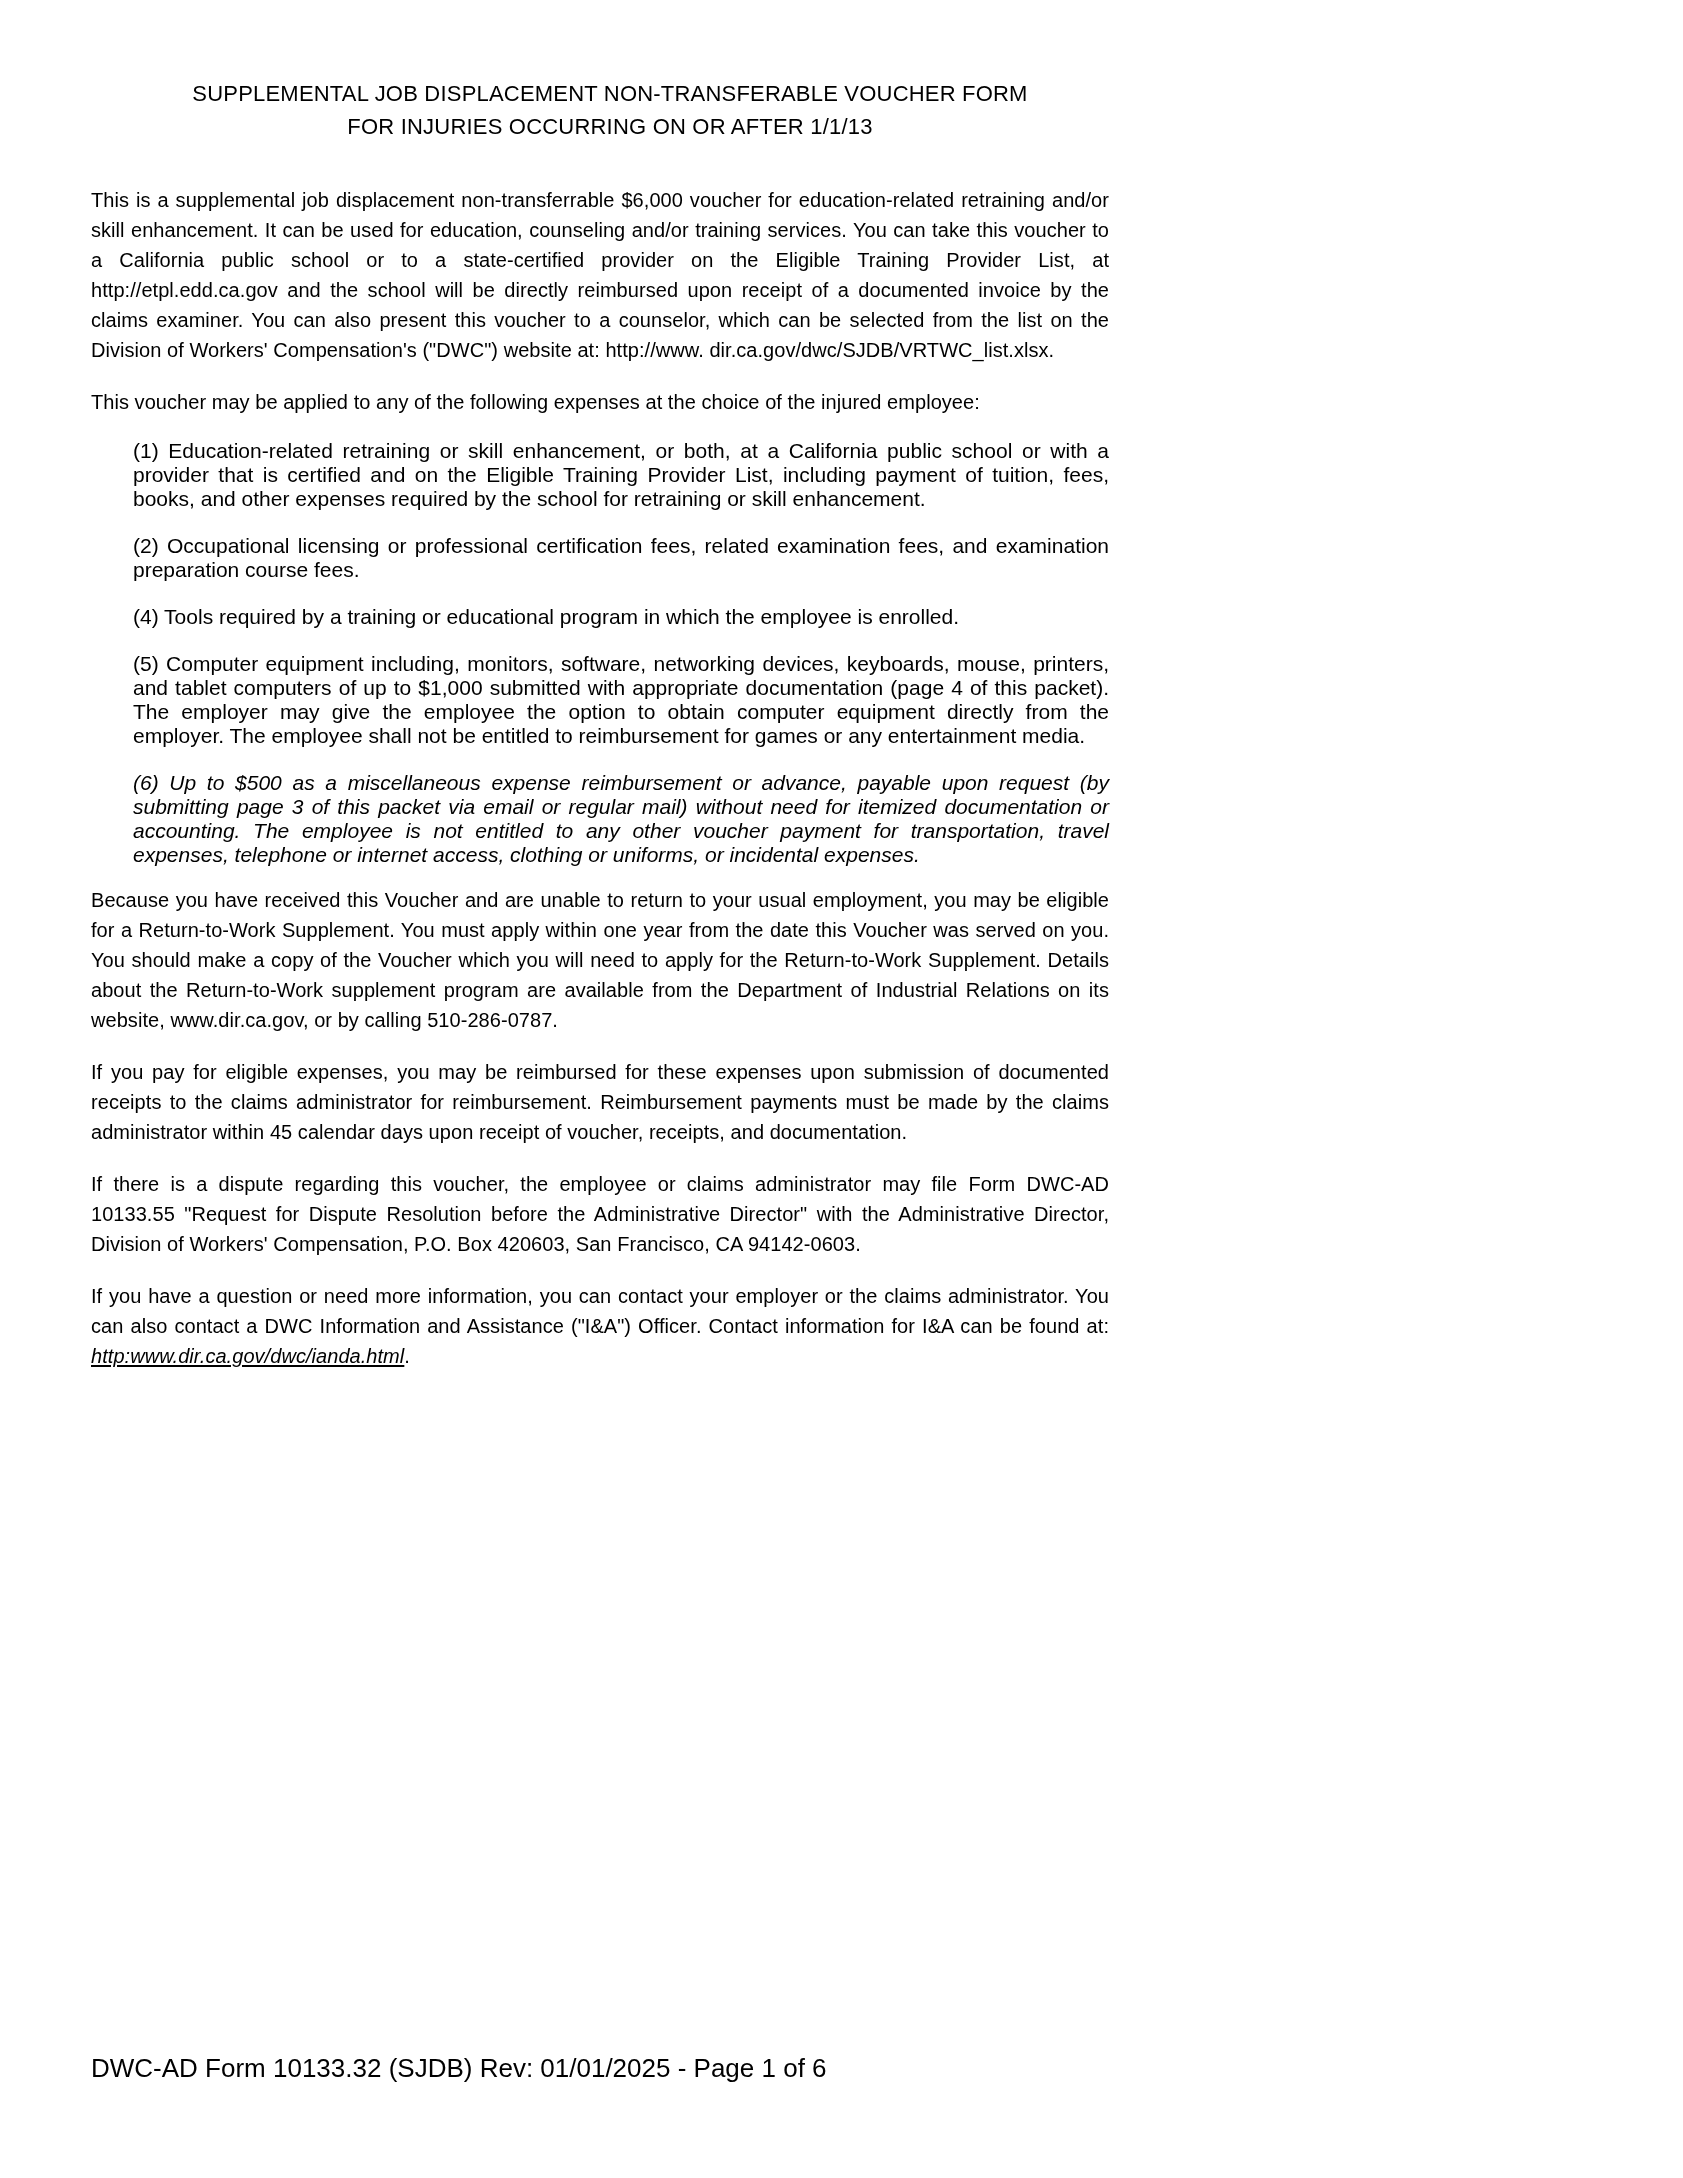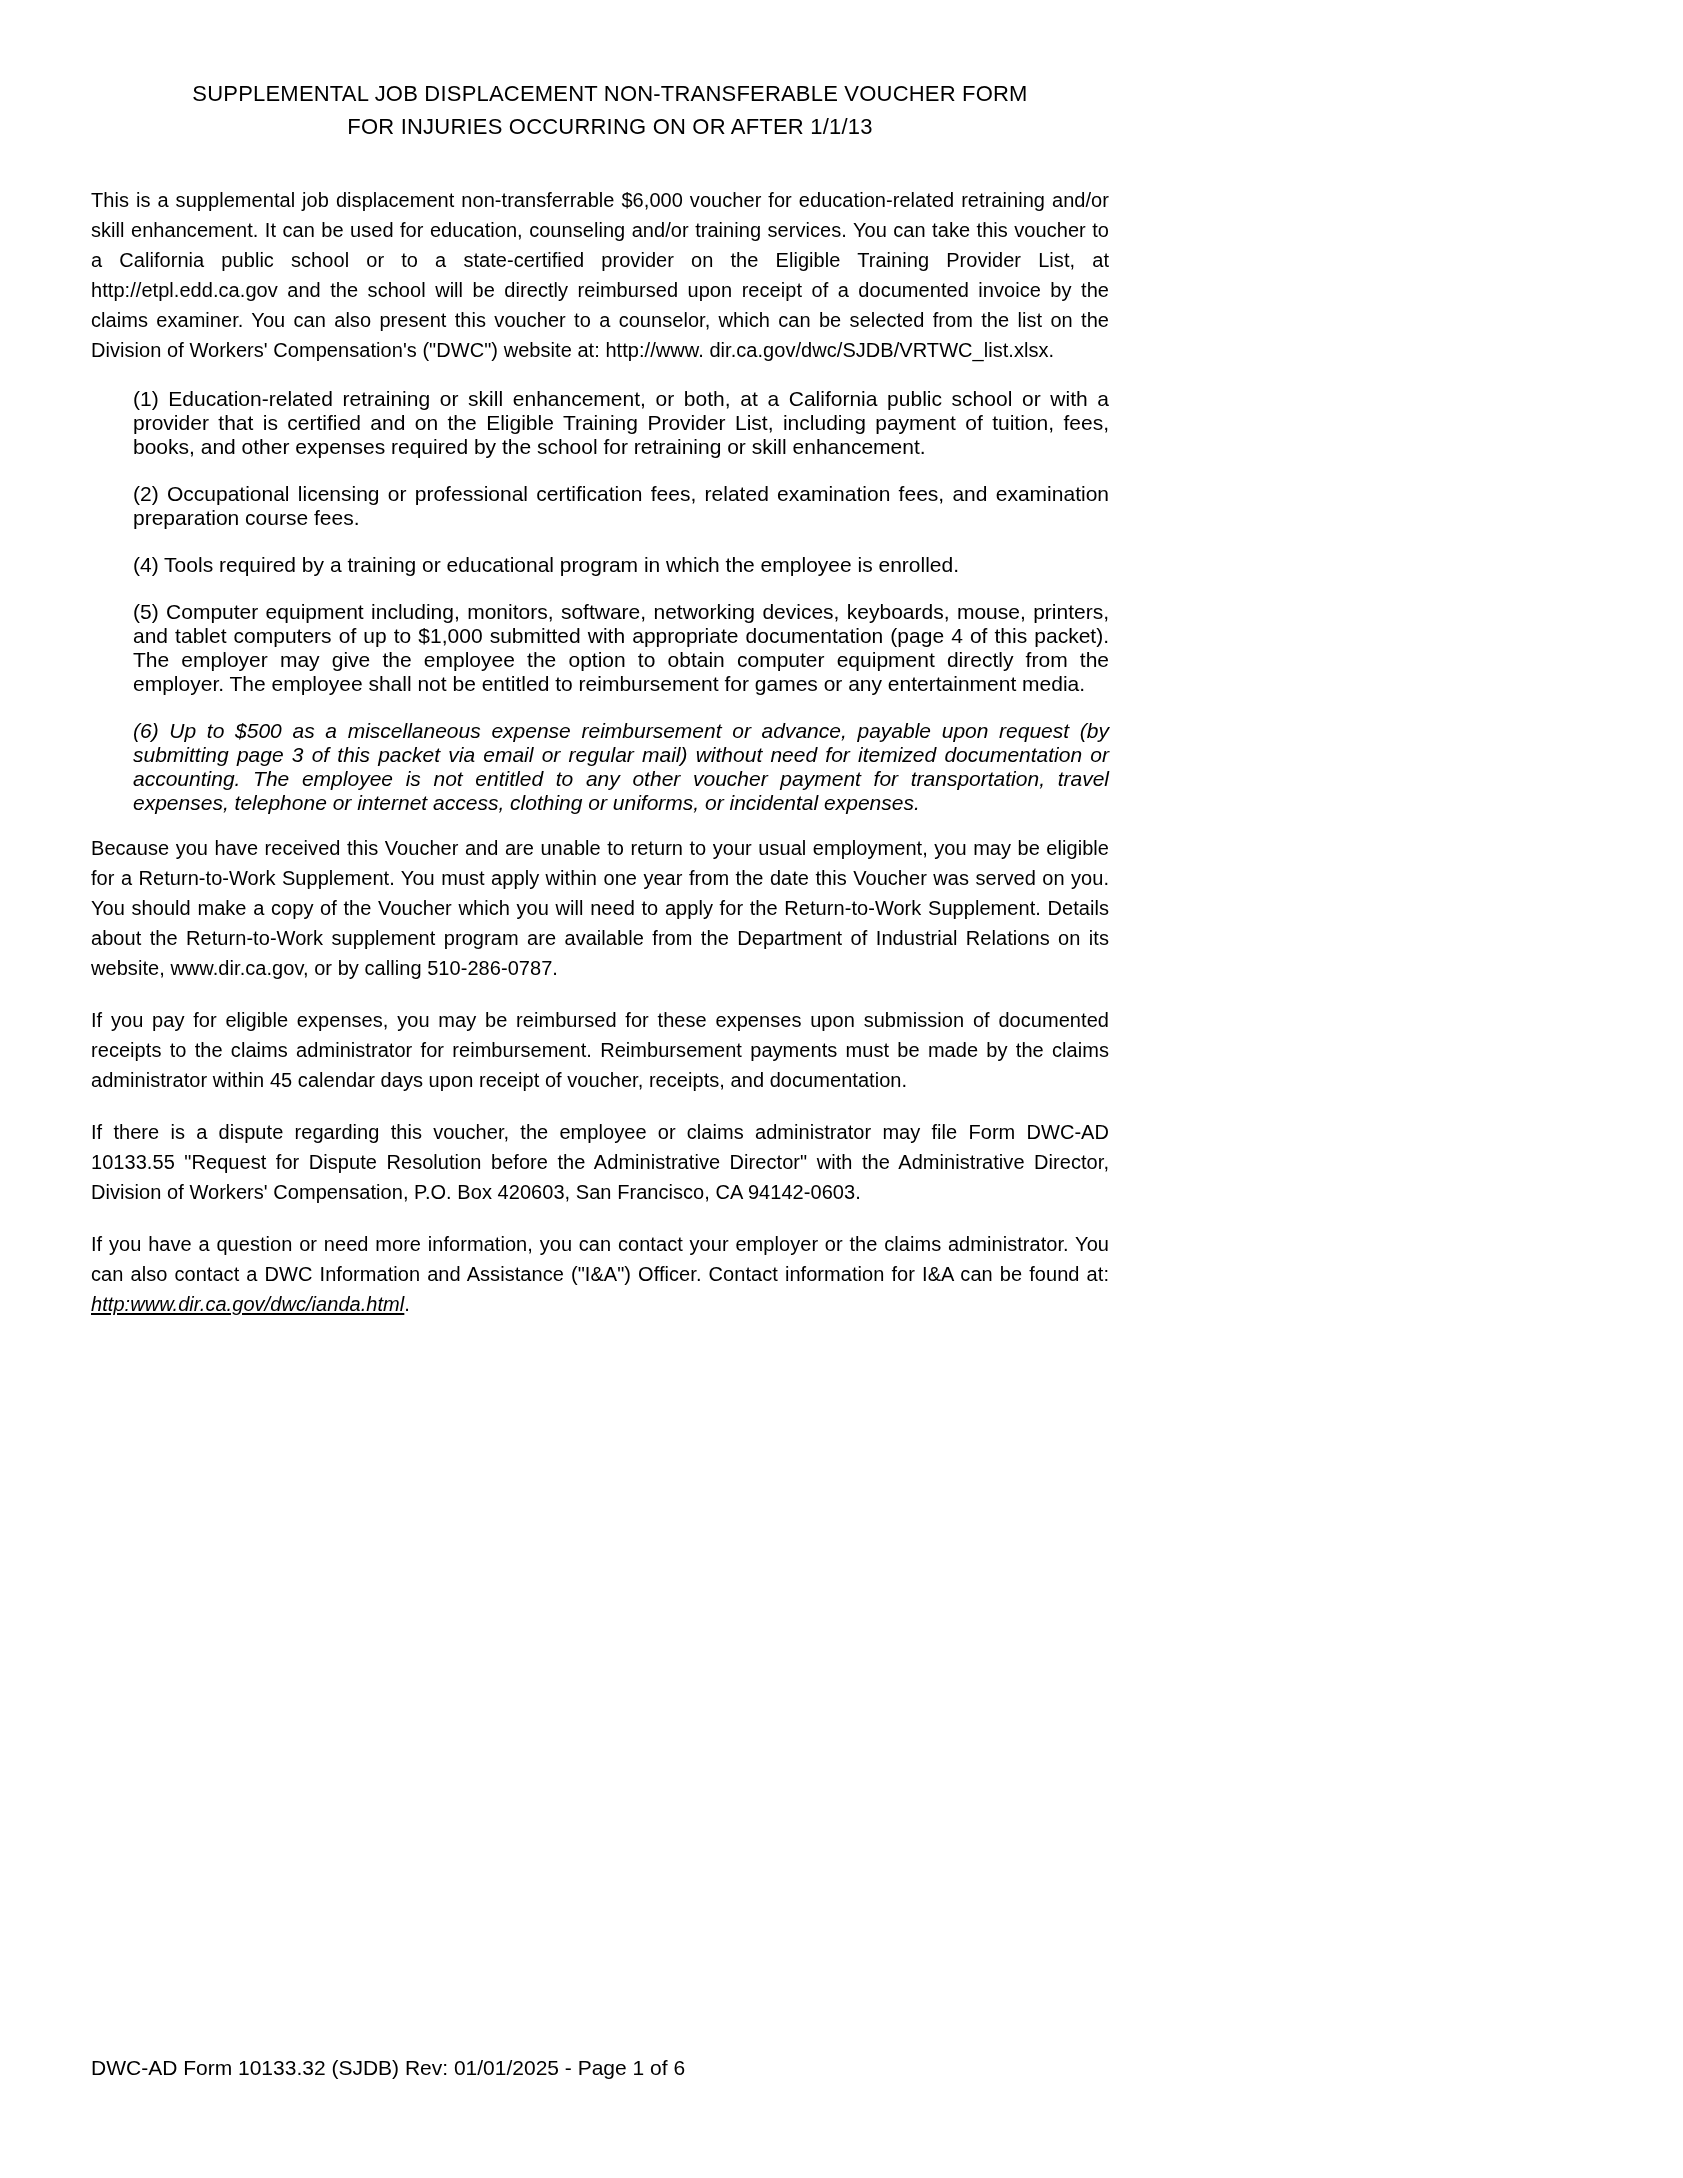--- a/index.html
+++ b/index.html
@@ -76,40 +76,41 @@
   }
   .underline-link {
     text-decoration: underline;
     text-underline-offset: 2px;
     font-style: italic;
   }
   .footer {
     position: absolute;
     left: 91px;
     top: 2054px;
-    font-size: 21px;
+    font-size: 26px;
     line-height: 28px;
     white-space: nowrap;
   }
 </style>
 </head>
 <body>
 
 <div class="page">
   <div class="sheet">
 
     <div class="title-block">
       <div class="title-line">SUPPLEMENTAL JOB DISPLACEMENT NON-TRANSFERABLE VOUCHER FORM</div>
       <div class="title-line">FOR INJURIES OCCURRING ON OR AFTER 1/1/13</div>
     </div>
 
     <div class="content">
 
       <p class="para">This is a supplemental job displacement non-transferrable $6,000 voucher for education-related retraining and/or skill enhancement. It can be used for education, counseling and/or training services. You can take this voucher to a California public school or to a state-certified provider on the Eligible Training Provider List, at http://etpl.edd.ca.gov and the school will be directly reimbursed upon receipt of a documented invoice by the claims examiner. You can also present this voucher to a counselor, which can be selected from the list on the Division of Workers' Compensation's ("DWC") website at: http://www. dir.ca.gov/dwc/SJDB/VRTWC_list.xlsx.</p>
 
+      <p class="para">This voucher may be applied to any of the following expenses at the choice of the injured employee:</p>
 
       <div class="numlist">
         <p class="item">(1) Education-related retraining or skill enhancement, or both, at a California public school or with a provider that is certified and on the Eligible Training Provider List, including payment of tuition, fees, books, and other expenses required by the school for retraining or skill enhancement.</p>
         <p class="item">(2) Occupational licensing or professional certification fees, related examination fees, and examination preparation course fees.</p>
         <p class="item">(4) Tools required by a training or educational program in which the employee is enrolled.</p>
         <p class="item">(5) Computer equipment including, monitors, software, networking devices, keyboards, mouse, printers, and tablet computers of up to $1,000 submitted with appropriate documentation (page 4 of this packet). The employer may give the employee the option to obtain computer equipment directly from the employer. The employee shall not be entitled to reimbursement for games or any entertainment media.</p>
         <p class="item">(6) Up to $500 as a miscellaneous expense reimbursement or advance, payable upon request (by submitting page 3 of this packet via email or regular mail) without need for itemized documentation or accounting. The employee is not entitled to any other voucher payment for transportation, travel expenses, telephone or internet access, clothing or uniforms, or incidental expenses.</p>
       </div>
 
       <div class="lower-paras">

